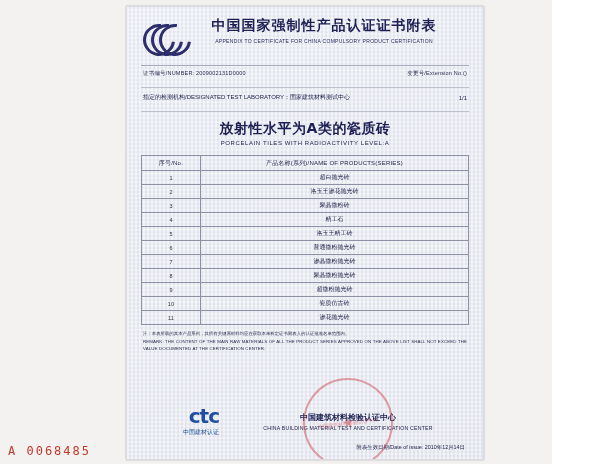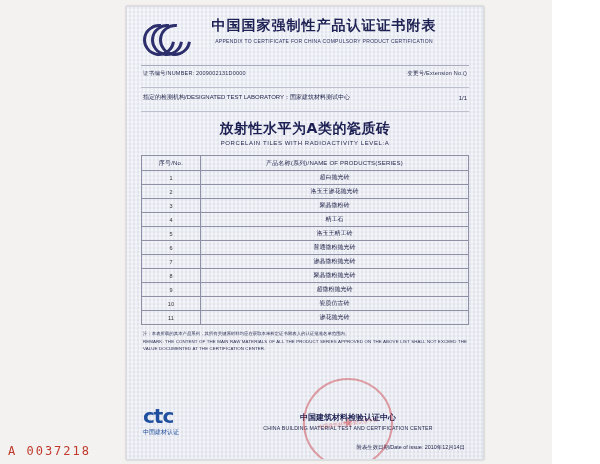--- a/index.html
+++ b/index.html
@@ -84,21 +84,21 @@
   td.name{font-size:6px;font-family:"DejaVu Sans", sans-serif;color:#1b1d44;}
 
   
   .note{margin-top:6px;font-size:4.4px;line-height:1.55;color:#2a2c50;text-align:justify;padding:0 2px;}
   .note .cn{display:block;}
   .note .en{display:block;margin-top:1px;letter-spacing:.1px;}
 
   
   .footer{position:absolute;left:0;right:0;bottom:0;padding:0 16px 8px;z-index:3;}
   .foot-main{display:flex;align-items:center;gap:10px;justify-content:flex-start;}
-  .ctc{width:76px;flex:0 0 auto;text-align:left;}
+  .ctc{width:76px;flex:0 0 auto;text-align:right;}
   .ctc .mark{font-size:20px;font-weight:bold;color:#1f4f9e;letter-spacing:-1px;font-family:"DejaVu Sans", sans-serif;line-height:1;}
   .ctc .sub{font-size:6px;color:#1f4f9e;margin-top:2px;font-family:"DejaVu Sans", sans-serif;}
   .org{flex:1;text-align:center;position:relative;}
   .org .cn{font-size:8px;color:#1d2052;font-weight:bold;font-family:"DejaVu Sans", sans-serif;}
   .org .en{font-size:5.2px;color:#24274e;margin-top:2px;letter-spacing:.2px;}
   
   .seal{
     position:absolute;left:50%;top:-34px;transform:translateX(-50%) rotate(-7deg);
     width:86px;height:86px;border-radius:50%;
     border:2px solid rgba(200,40,50,.55);
@@ -234,14 +234,14 @@
             <span class="txt">中国建筑材料检验认证中心</span>
           </div>
           <div class="cn">中国建筑材料检验认证中心</div>
           <div class="en">CHINA BUILDING MATERIAL TEST AND CERTIFICATION CENTER</div>
         </div>
       </div>
       <div class="issue">附表生效日期/Date of issue: 2010年12月14日</div>
     </div>
   </div>
 
-  <div class="serial">A  0037218</div>
+  <div class="serial">A  0068485</div>
 </div>
 
 </body></html>

